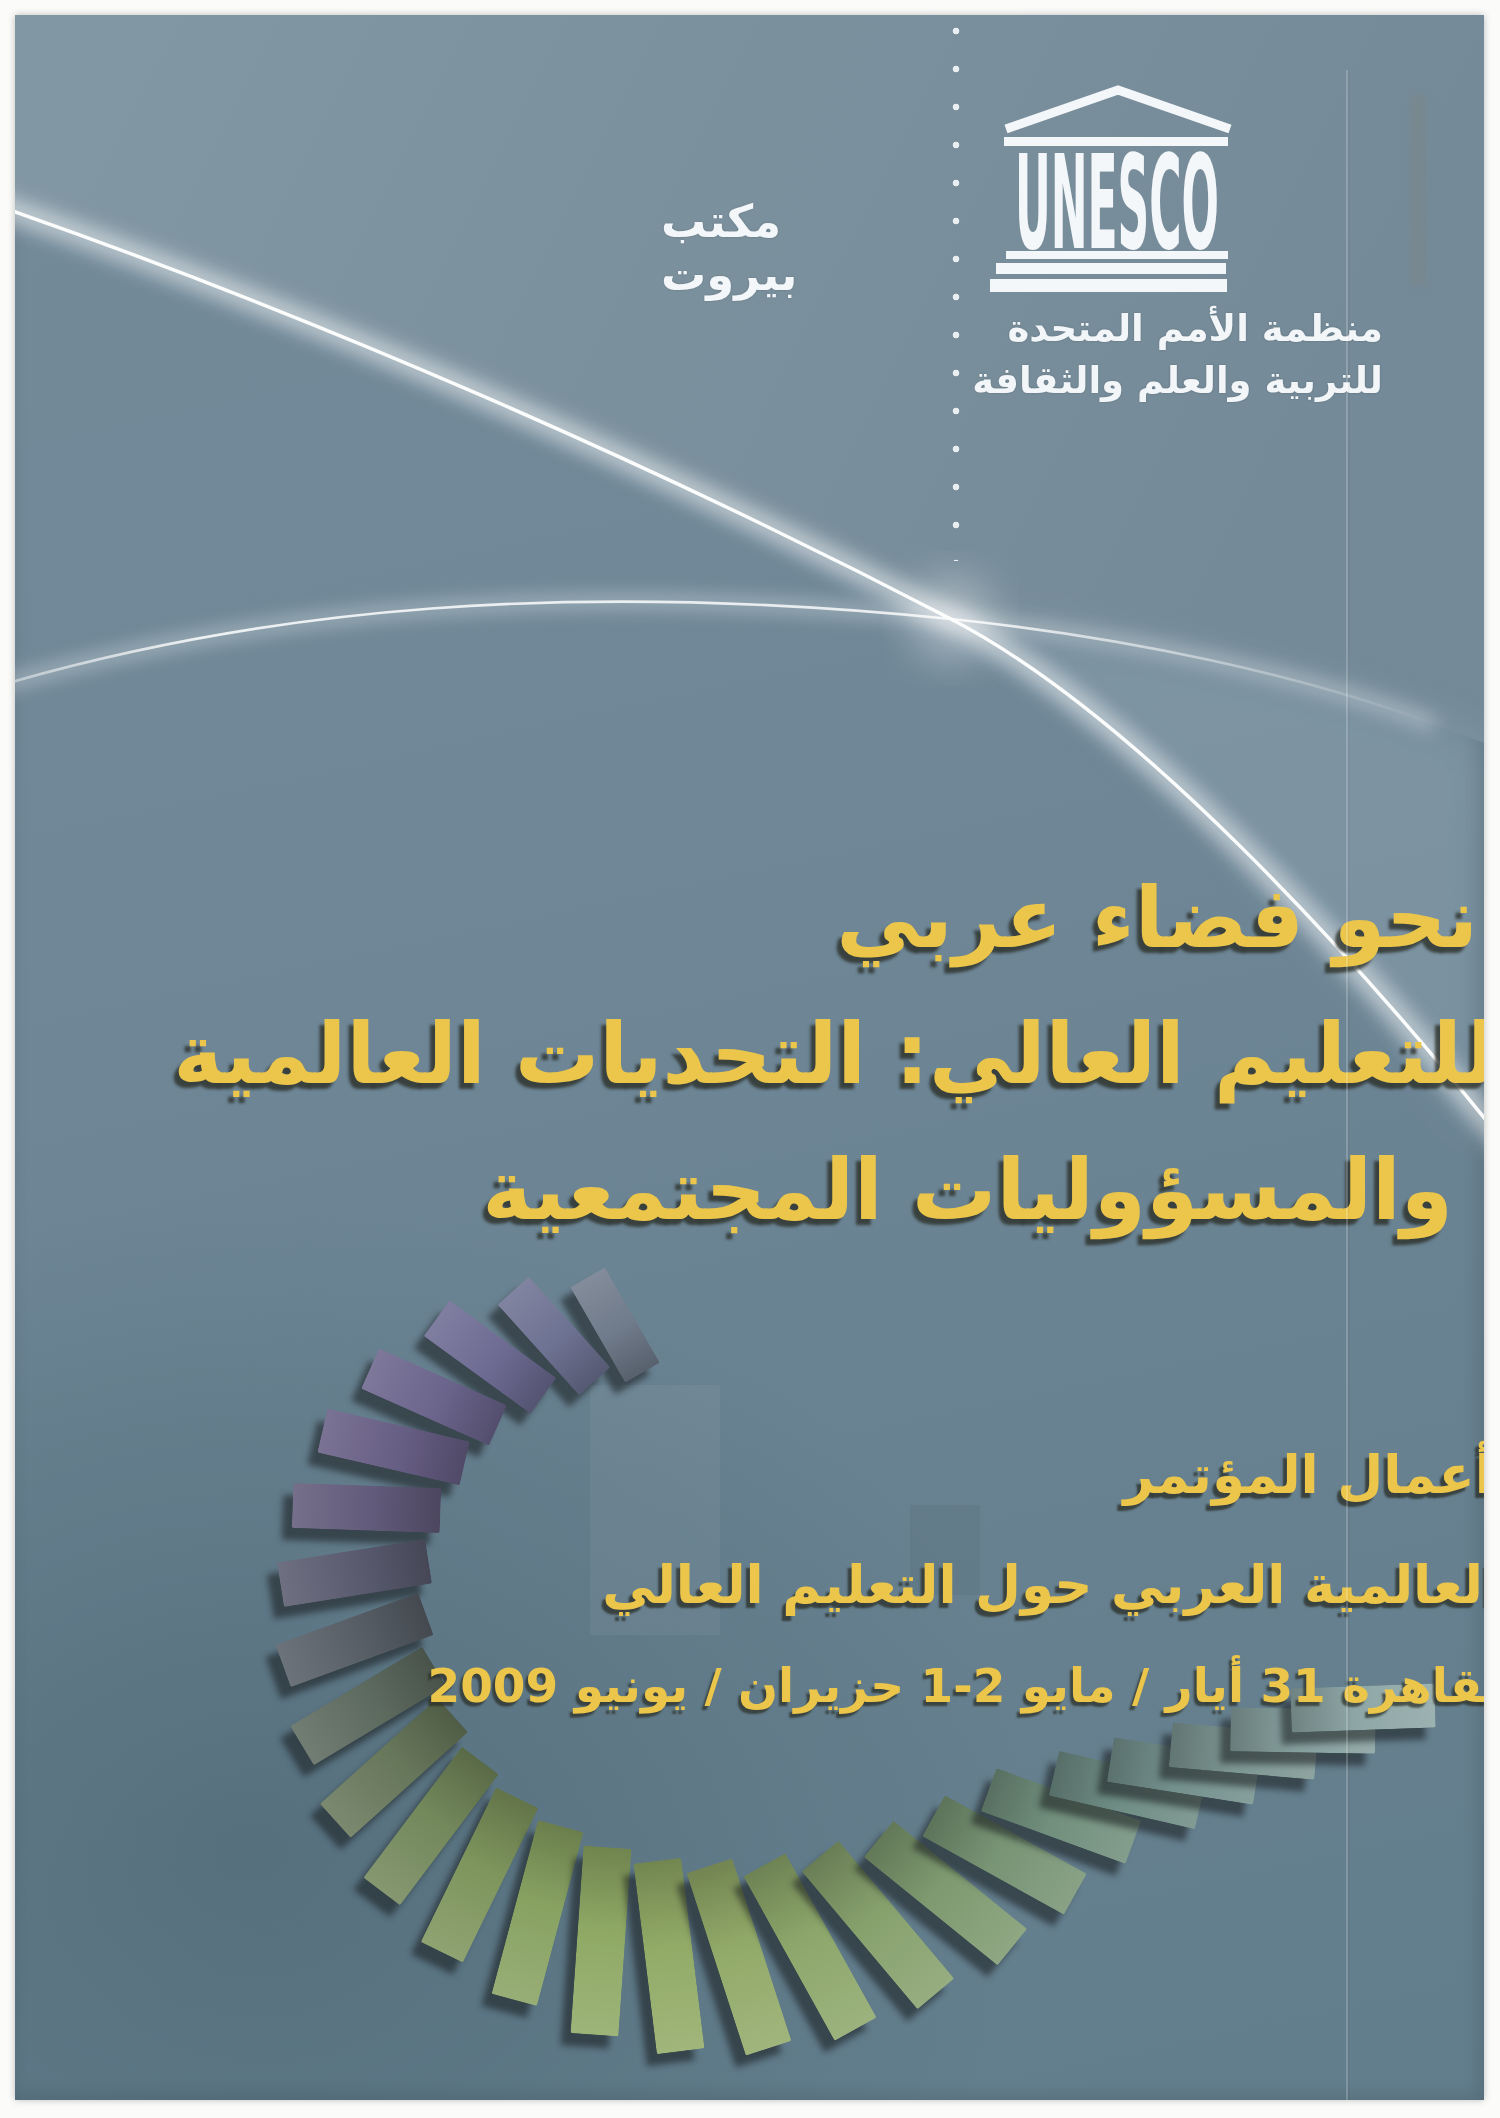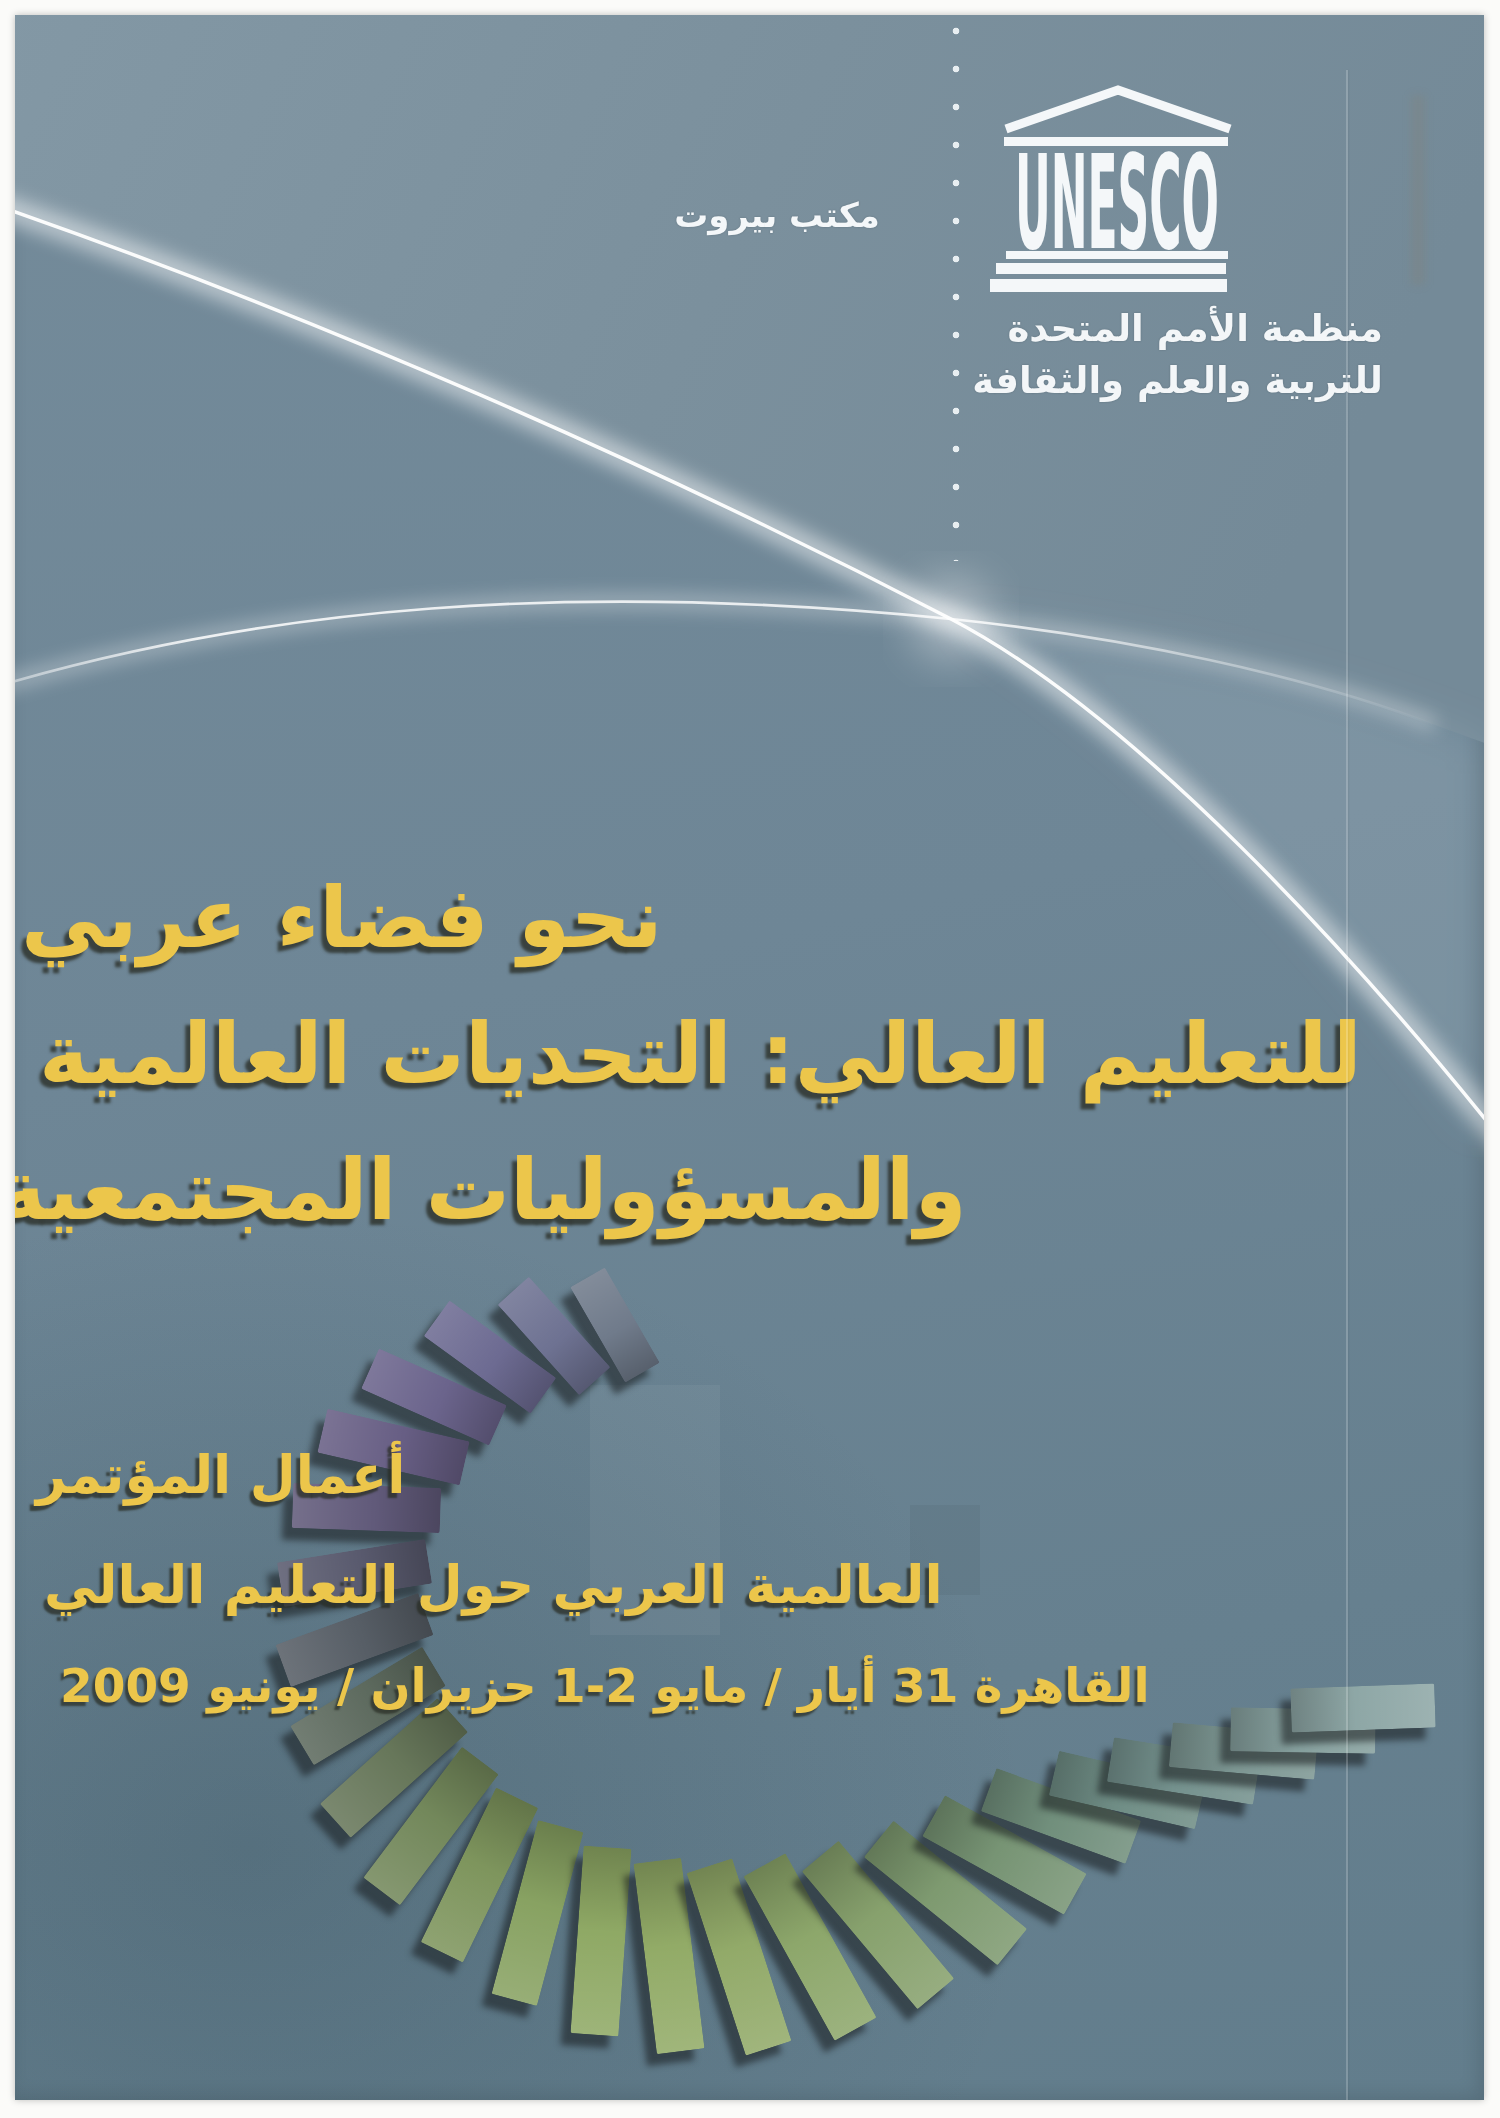--- a/index.html
+++ b/index.html
@@ -23,33 +23,33 @@
   .bg-art{position:absolute;left:0;top:0;z-index:0;}
   
   .dotted-line{
     position:absolute;left:937px;top:12px;width:8px;height:534px;z-index:2;
     background-image:radial-gradient(circle at 4px 4px,#f2f6f8 3.2px,rgba(255,255,255,0) 3.6px);
     background-size:8px 38px;background-repeat:repeat-y;opacity:.92;
   }
   
   .office-label{
     position:absolute;left:646px;top:180px;width:232px;z-index:3;
-    text-align:center;direction:rtl;color:#f4f7f9;font-weight:bold;font-size:34px;
+    text-align:left;direction:rtl;color:#f4f7f9;font-weight:bold;font-size:45px;
     text-shadow:0 0 2px rgba(20,30,40,.25);
   }
   .org-name{
     position:absolute;left:968px;top:288px;width:400px;z-index:3;
     direction:rtl;text-align:right;color:#f3f6f8;font-weight:bold;
     font-size:37px;line-height:52px;white-space:nowrap;
     text-shadow:0 0 2px rgba(20,30,40,.25);
   }
   .unesco-logo{position:absolute;left:975px;top:50px;z-index:3;}
   
   .ytext{
-    position:absolute;left:16px;width:100%;z-index:5;direction:rtl;text-align:left;
+    position:absolute;left:4px;width:100%;z-index:5;direction:rtl;text-align:right;
     color:#ecc64b;font-weight:bold;white-space:nowrap;
   }
   .title-line{font-size:84px;height:150px;line-height:150px;
     text-shadow:-5px 6px 3px rgba(42,46,38,.78);}
   #title-1{top:828px;transform:translateX(-10px);}
   #title-2{top:964px;transform:translateX(8px);}
   #title-3{top:1100px;transform:translateX(-35px);}
   .subtitle-line{font-size:53px;height:92px;line-height:92px;
     text-shadow:-4px 5px 2px rgba(42,46,38,.75);}
   #subtitle-1{top:1414px;transform:translateX(5px);}

